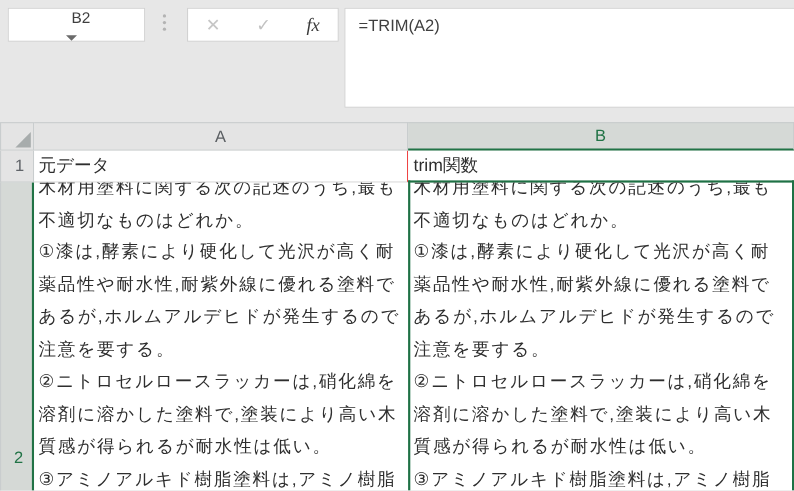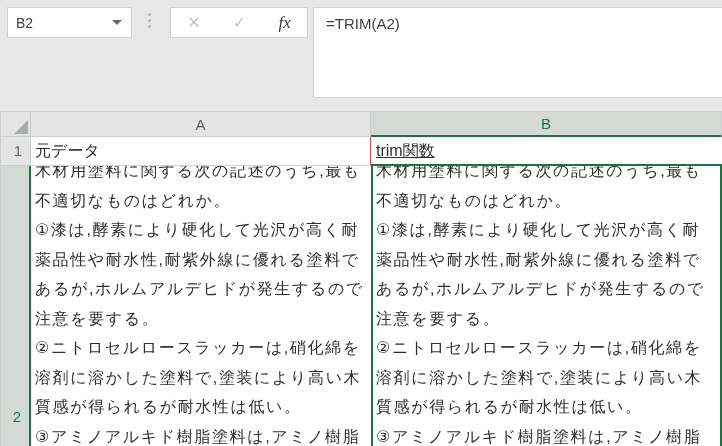--- a/index.html
+++ b/index.html
@@ -5,21 +5,21 @@
   html,body{margin:0;padding:0;}
   body{
     width:722px;height:446px;position:relative;overflow:hidden;
     background:#e7e7e7;
     font-family:"Liberation Sans","DejaVu Sans",sans-serif;
     -webkit-font-smoothing:antialiased;
   }
   .box{background:#fff;border:1px solid #d2d2d2;position:absolute;box-sizing:border-box;}
 
   
-  .namebox{left:7px;top:7px;width:125px;height:31px;display:flex;align-items:center;}
+  .namebox{left:7px;top:7px;width:125px;height:31px;display:flex;align-items:center;flex-direction:column;}
   .namebox .val{padding-left:8px;font-size:14px;color:#3f3f3f;flex:1;}
   .namebox .caret{width:0;height:0;border-left:5px solid transparent;border-right:5px solid transparent;
     border-top:5px solid #6a6a6a;margin-right:9px;}
   .splitter{position:absolute;left:148px;top:13px;display:flex;flex-direction:column;gap:3px;}
   .splitter i{width:3px;height:3px;border-radius:50%;background:#b3b3b3;display:block;}
   .fxbox{left:170px;top:7px;width:138px;height:31px;display:flex;align-items:center;justify-content:space-around;}
   .icon-cancel{color:#c6c6c6;font-size:16px;}
   .icon-enter{color:#c2c2c2;font-size:16px;}
   .icon-fx{color:#3a3a3a;font-size:17px;font-style:italic;font-family:"Liberation Serif","DejaVu Serif",serif;}
   .formulabar{left:313px;top:7px;width:412px;height:91px;}
@@ -35,21 +35,21 @@
     background:#d5d9d6;color:#217346;border-bottom:2px solid #217346;}
   .row1{left:0;top:137px;width:31px;height:29px;border-left:1px solid #c9cdce;border-top:none;
     text-align:right;line-height:28px;padding-right:8px;font-size:15px;color:#5f6368;}
   .row2{left:0;top:166px;width:31px;height:280px;border-left:1px solid #c9cdce;border-top:none;border-bottom:none;
     background:#d5d9d6;border-right:2px solid #217346;}
   .row2 .num{position:absolute;right:8px;bottom:21px;font-size:15px;color:#217346;}
 
   .cell{position:absolute;background:#fff;box-sizing:border-box;color:#2e2e2e;overflow:hidden;}
   .cellA1{left:31px;top:137px;width:340px;height:29px;border-bottom:1px solid #d4d4d4;border-right:1px solid #ef4444;
     font-size:16px;line-height:28px;padding-left:4px;}
-  .cellB1{left:371px;top:137px;width:351px;height:28px;font-size:16px;line-height:28px;padding-left:5px;text-decoration:underline;}
+  .cellB1{left:371px;top:137px;width:351px;height:28px;font-size:16px;line-height:28px;padding-left:5px;}
   .cellA2{left:31px;top:166px;width:340px;height:280px;padding-left:4px;}
   .cellB2{left:371px;top:164px;width:351px;height:282px;border:2px solid #1e7145;border-bottom:none;padding-left:3px;}
   .wraptext{white-space:pre-line;font-size:16px;line-height:29.5px;letter-spacing:1.6px;margin-top:-10px;}
   .cellB2 .wraptext{margin-top:-10px;}
 </style>
 </head>
 <body>
 
 <div class="box namebox">
   <span class="val">B2</span>

